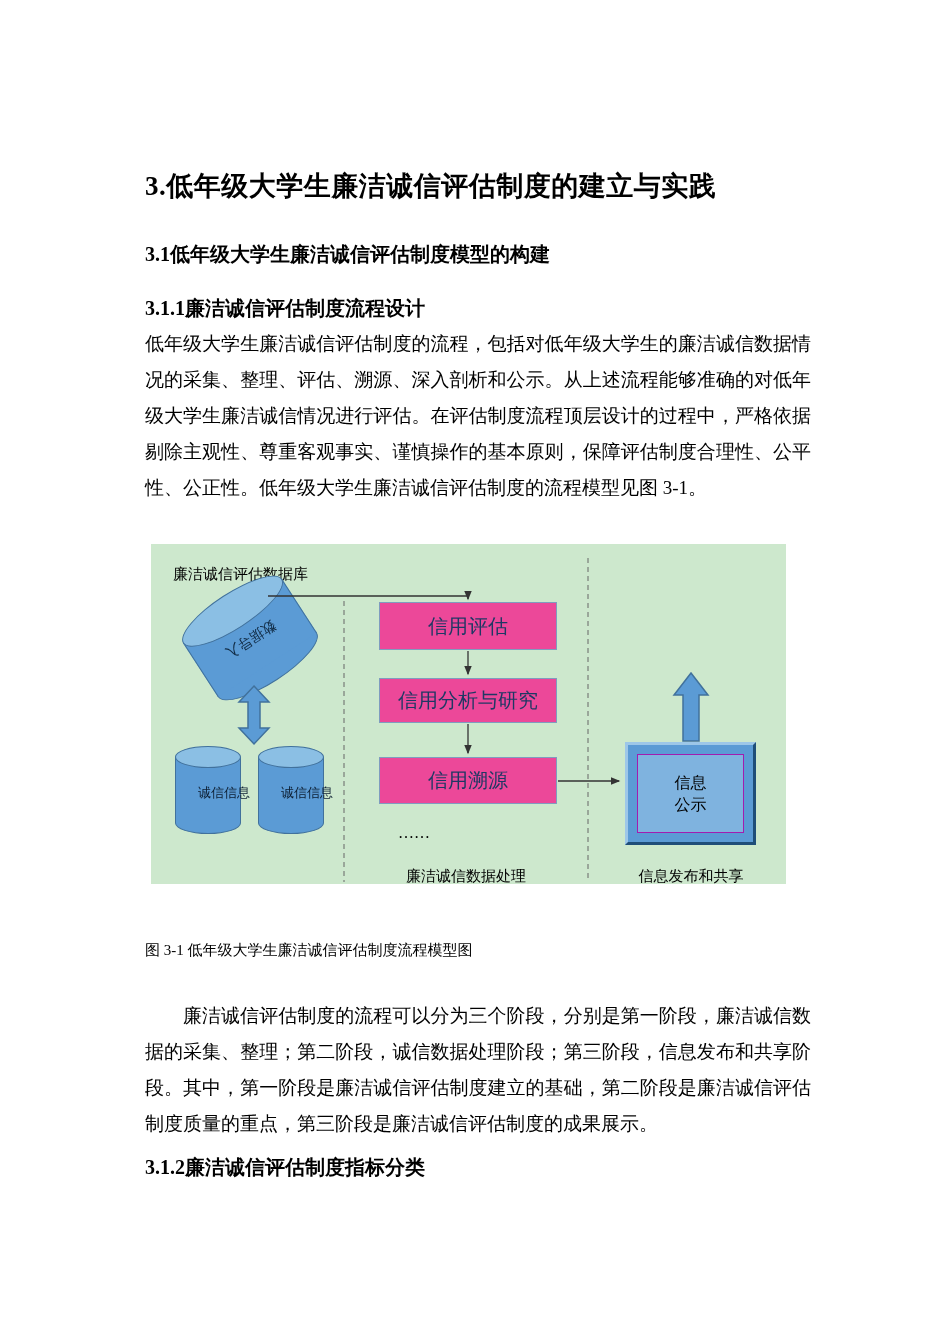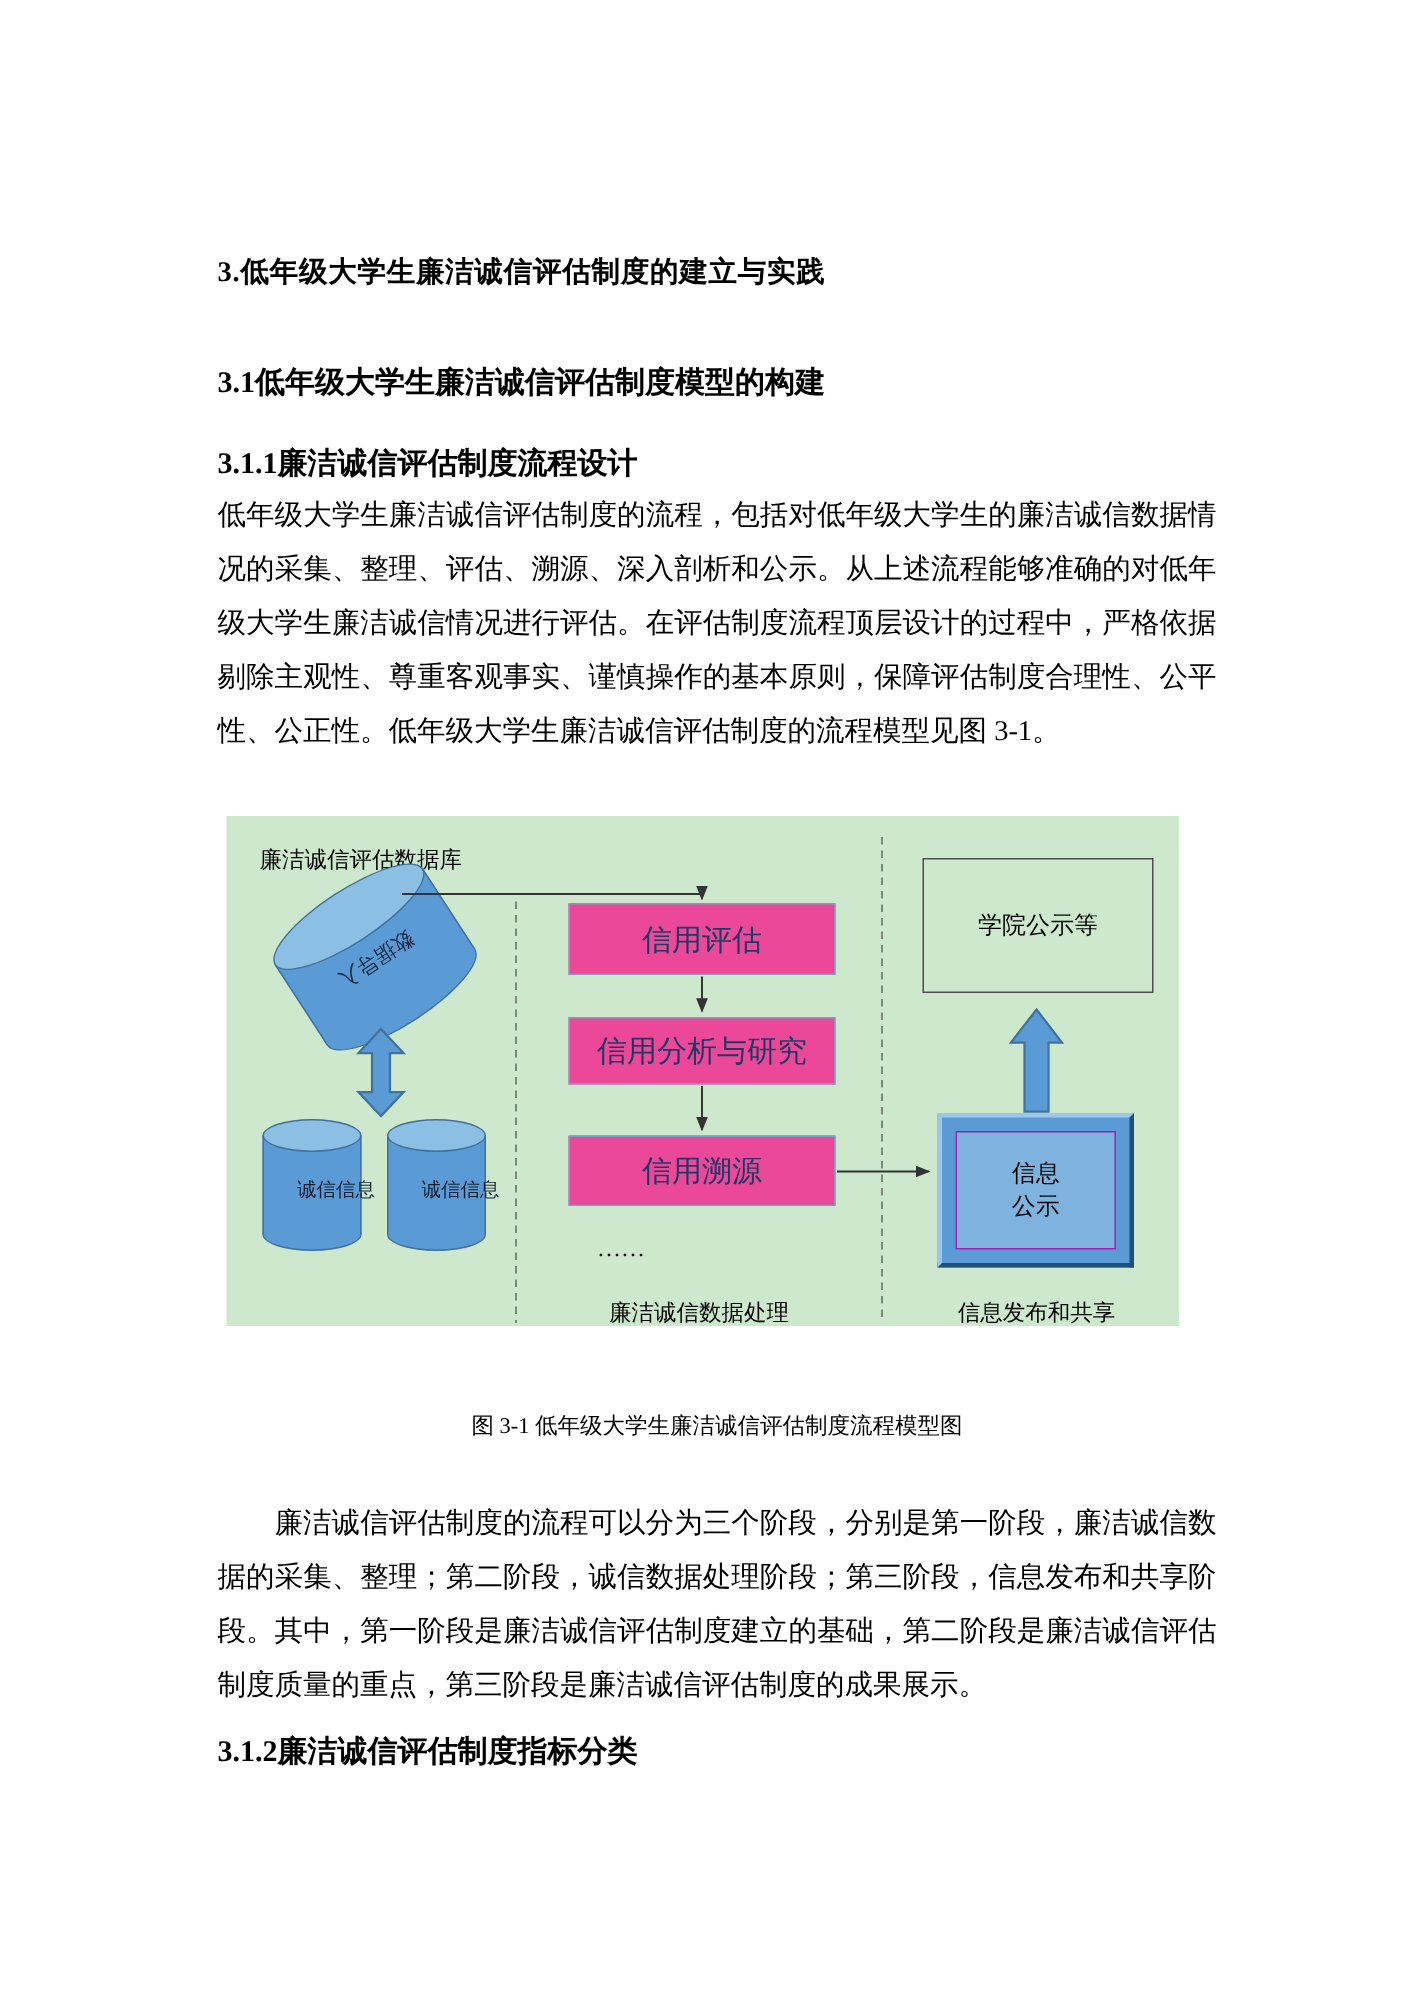--- a/index.html
+++ b/index.html
@@ -4,29 +4,29 @@
 <style>
   * { margin:0; padding:0; box-sizing:border-box; }
   html,body { width:950px; height:1344px; }
   body {
     position:relative;
     background:#ffffff;
     font-family:"Liberation Serif","DejaVu Serif",serif;
     color:#000;
     overflow:hidden;
   }
-  .h1 { position:absolute; left:145px; top:168px; font-size:19px; font-weight:bold; letter-spacing:0.5px; }
+  .h1 { position:absolute; left:145px; top:168px; font-size:27px; font-weight:bold; letter-spacing:0.5px; }
   .h2 { position:absolute; left:145px; top:241px; font-size:20px; font-weight:bold; }
   .h3 { position:absolute; left:145px; font-size:20px; font-weight:bold; }
   .h3a { top:295px; }
   .h3b { top:1154px; }
   .para { position:absolute; left:145px; width:666px; font-size:19px; line-height:36px; text-align:justify; }
   .para1 { top:326px; }
   .para2 { top:998px; text-indent:2em; }
-  .caption { position:absolute; left:145px; top:941px; width:666px; text-align:center; font-size:15px; }
+  .caption { position:absolute; left:145px; top:941px; width:666px; text-align:left; font-size:15px; }
 
   
   .figure { position:absolute; left:151px; top:544px; width:635px; height:340px; background:#cde8cd; }
   .fig-label { position:absolute; font-size:15px; color:#000; line-height:21px; }
   .db-label { left:22px; top:20px; }
   .stage-label { text-align:center; }
   .stage1 { left:14px; top:312px; width:150px; }
   .stage2 { left:245px; top:322px; width:140px; }
   .stage3 { left:484px; top:322px; width:112px; }
   .ellipsis { left:247px; top:278px; font-size:16px; }
@@ -146,21 +146,20 @@
     <div class="c-text">诚信信息</div>
   </div>
 
 
   <div class="flow-box fb1">信用评估</div>
   <div class="flow-box fb3">信用溯源</div>
   <div class="flow-box fb2">信用分析与研究</div>
   <div class="fig-label ellipsis">……</div>
   <div class="fig-label stage-label stage2">廉洁诚信数据处理</div>
 
-  <div class="college-box">学院公示等</div>
 
   <div class="box3d">
     <div class="inner">
       <span>信息</span>
       <span>公示</span>
     </div>
   </div>
 
   <div class="fig-label stage-label stage3">信息发布和共享</div>
 </div>

